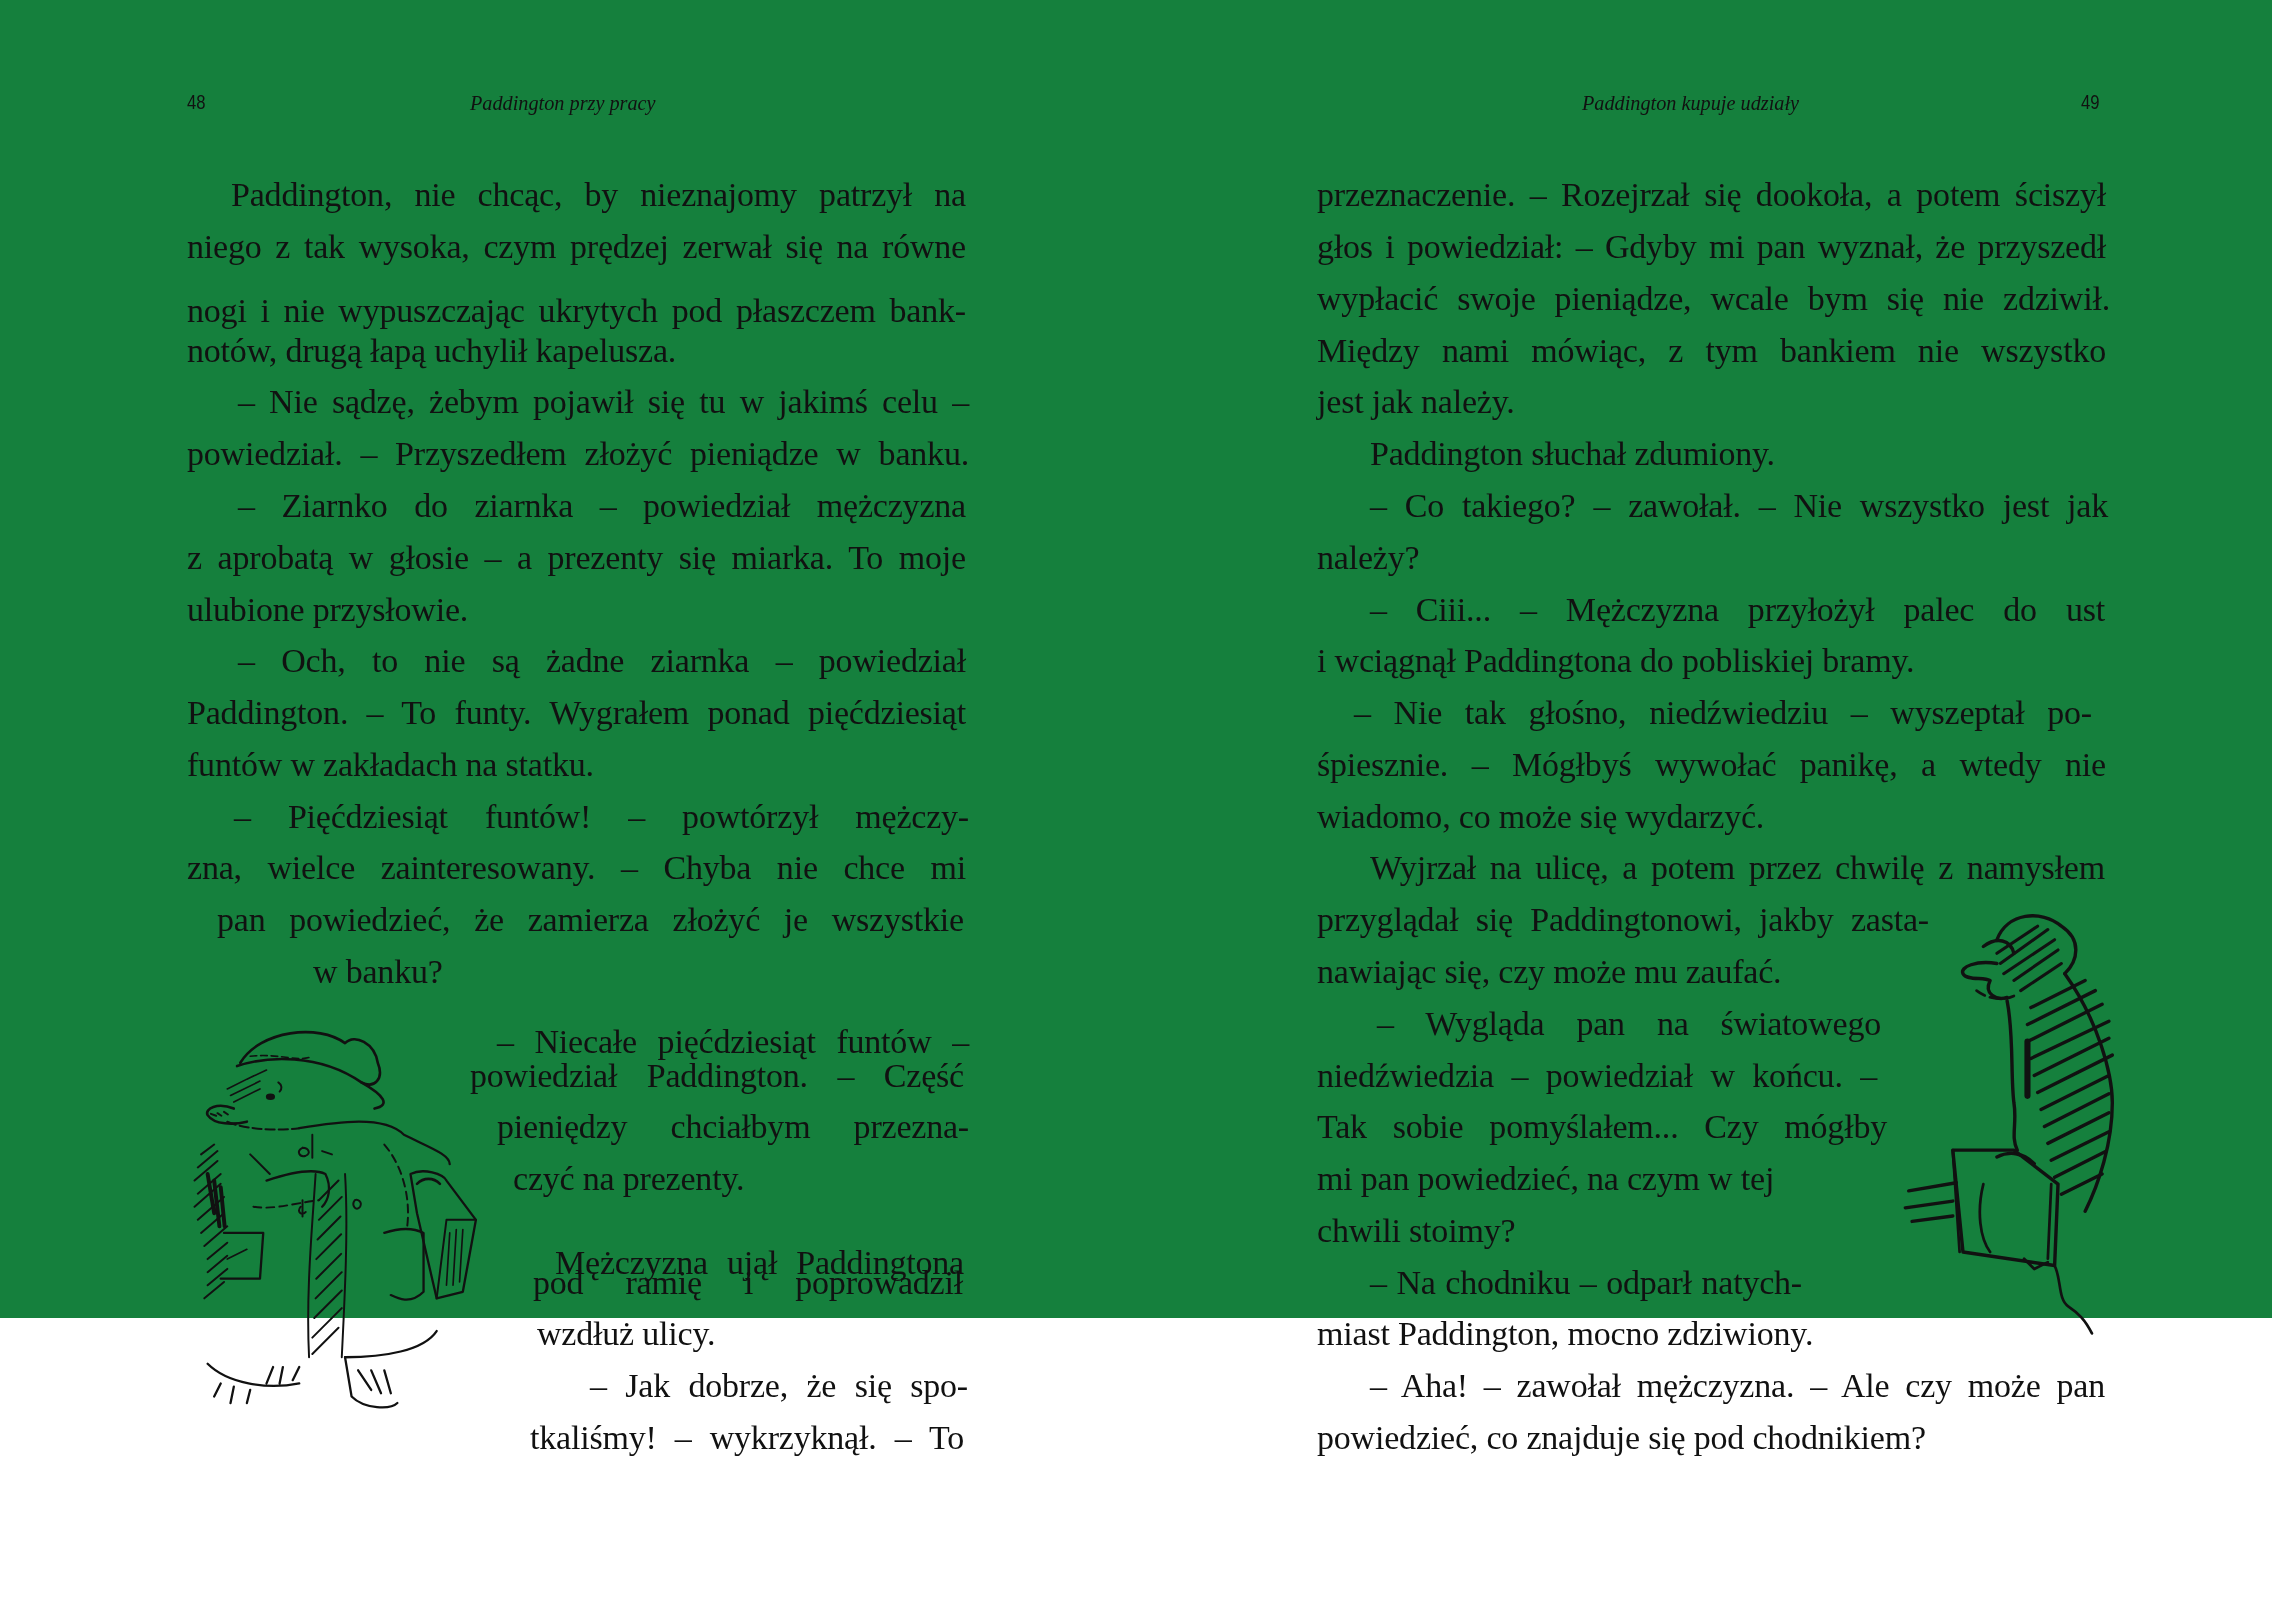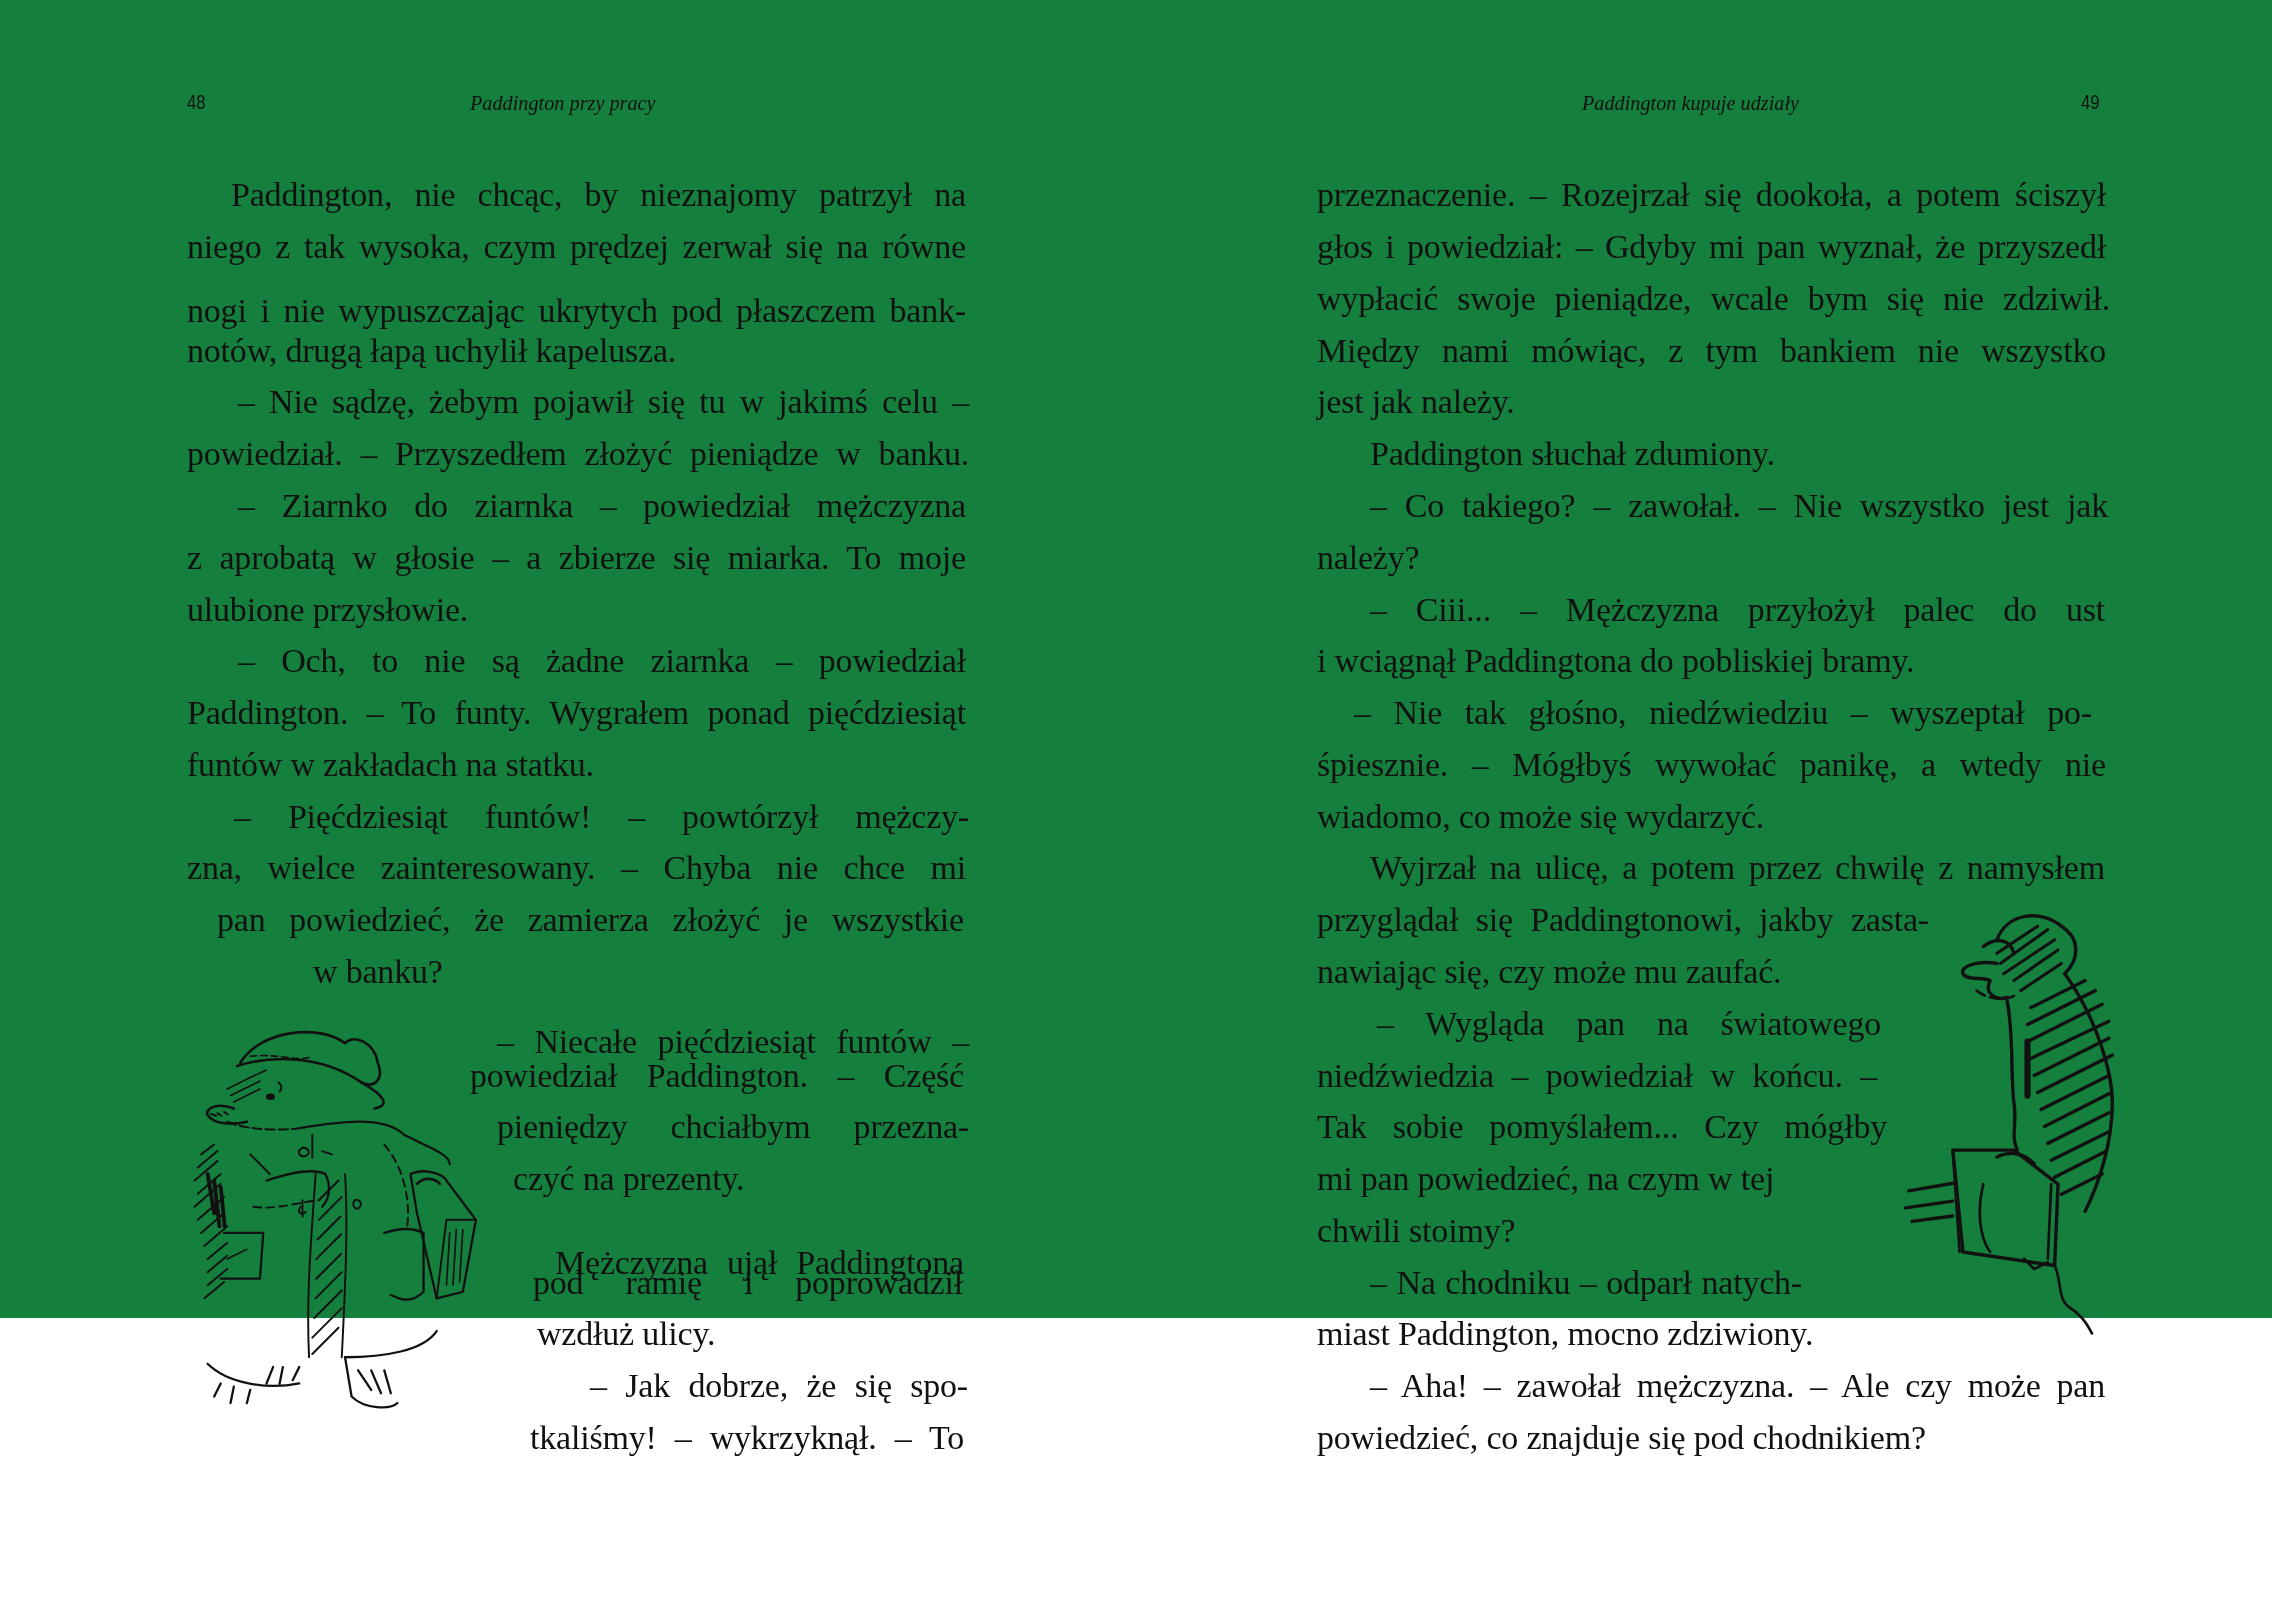--- a/index.html
+++ b/index.html
@@ -41,21 +41,21 @@
     <div class="folio" style="left:187px;">48</div>
     <div class="running-head" style="left:470px;">Paddington przy pracy</div>
 
     <div class="line" style="left:231px; top:169px; width:735px;">Paddington, nie chcąc, by nieznajomy patrzył na</div>
     <div class="line" style="left:187px; top:221px; width:779px;">niego z tak wysoka, czym prędzej zerwał się na równe</div>
     <div class="line" style="left:187px; top:273px; width:779px;margin-top:12px;">nogi i nie wypuszczając ukrytych pod płaszczem bank-</div>
     <div class="line last" style="left:187px; top:325px; width:779px;">notów, drugą łapą uchylił kapelusza.</div>
     <div class="line" style="left:238px; top:376px; width:731px;">– Nie sądzę, żebym pojawił się tu w jakimś celu –</div>
     <div class="line" style="left:187px; top:428px; width:782px;">powiedział. – Przyszedłem złożyć pieniądze w banku.</div>
     <div class="line" style="left:238px; top:480px; width:728px;">– Ziarnko do ziarnka – powiedział mężczyzna</div>
-    <div class="line" style="left:187px; top:532px; width:779px;">z aprobatą w głosie – a zbierze się miarka. To moje</div>
+    <div class="line" style="left:187px; top:532px; width:779px;">z aprobatą w głosie – a prezenty się miarka. To moje</div>
     <div class="line last" style="left:187px; top:584px; width:779px;">ulubione przysłowie.</div>
     <div class="line" style="left:238px; top:635px; width:728px;">– Och, to nie są żadne ziarnka – powiedział</div>
     <div class="line" style="left:187px; top:687px; width:779px;">Paddington. – To funty. Wygrałem ponad pięćdziesiąt</div>
     <div class="line last" style="left:187px; top:739px; width:779px;">funtów w zakładach na statku.</div>
     <div class="line" style="left:234px; top:791px; width:735px;">– Pięćdziesiąt funtów! – powtórzył mężczy-</div>
     <div class="line" style="left:187px; top:842px; width:779px;">zna, wielce zainteresowany. – Chyba nie chce mi</div>
     <div class="line" style="left:217px; top:894px; width:747px;">pan powiedzieć, że zamierza złożyć je wszystkie</div>
     <div class="line last" style="left:313px; top:946px; width:630px;">w banku?</div>
     <div class="line" style="left:497px; top:998px; width:472px;margin-top:18px;">– Niecałe pięćdziesiąt funtów –</div>
     <div class="line" style="left:470px; top:1050px; width:494px;">powiedział Paddington. – Część</div>

